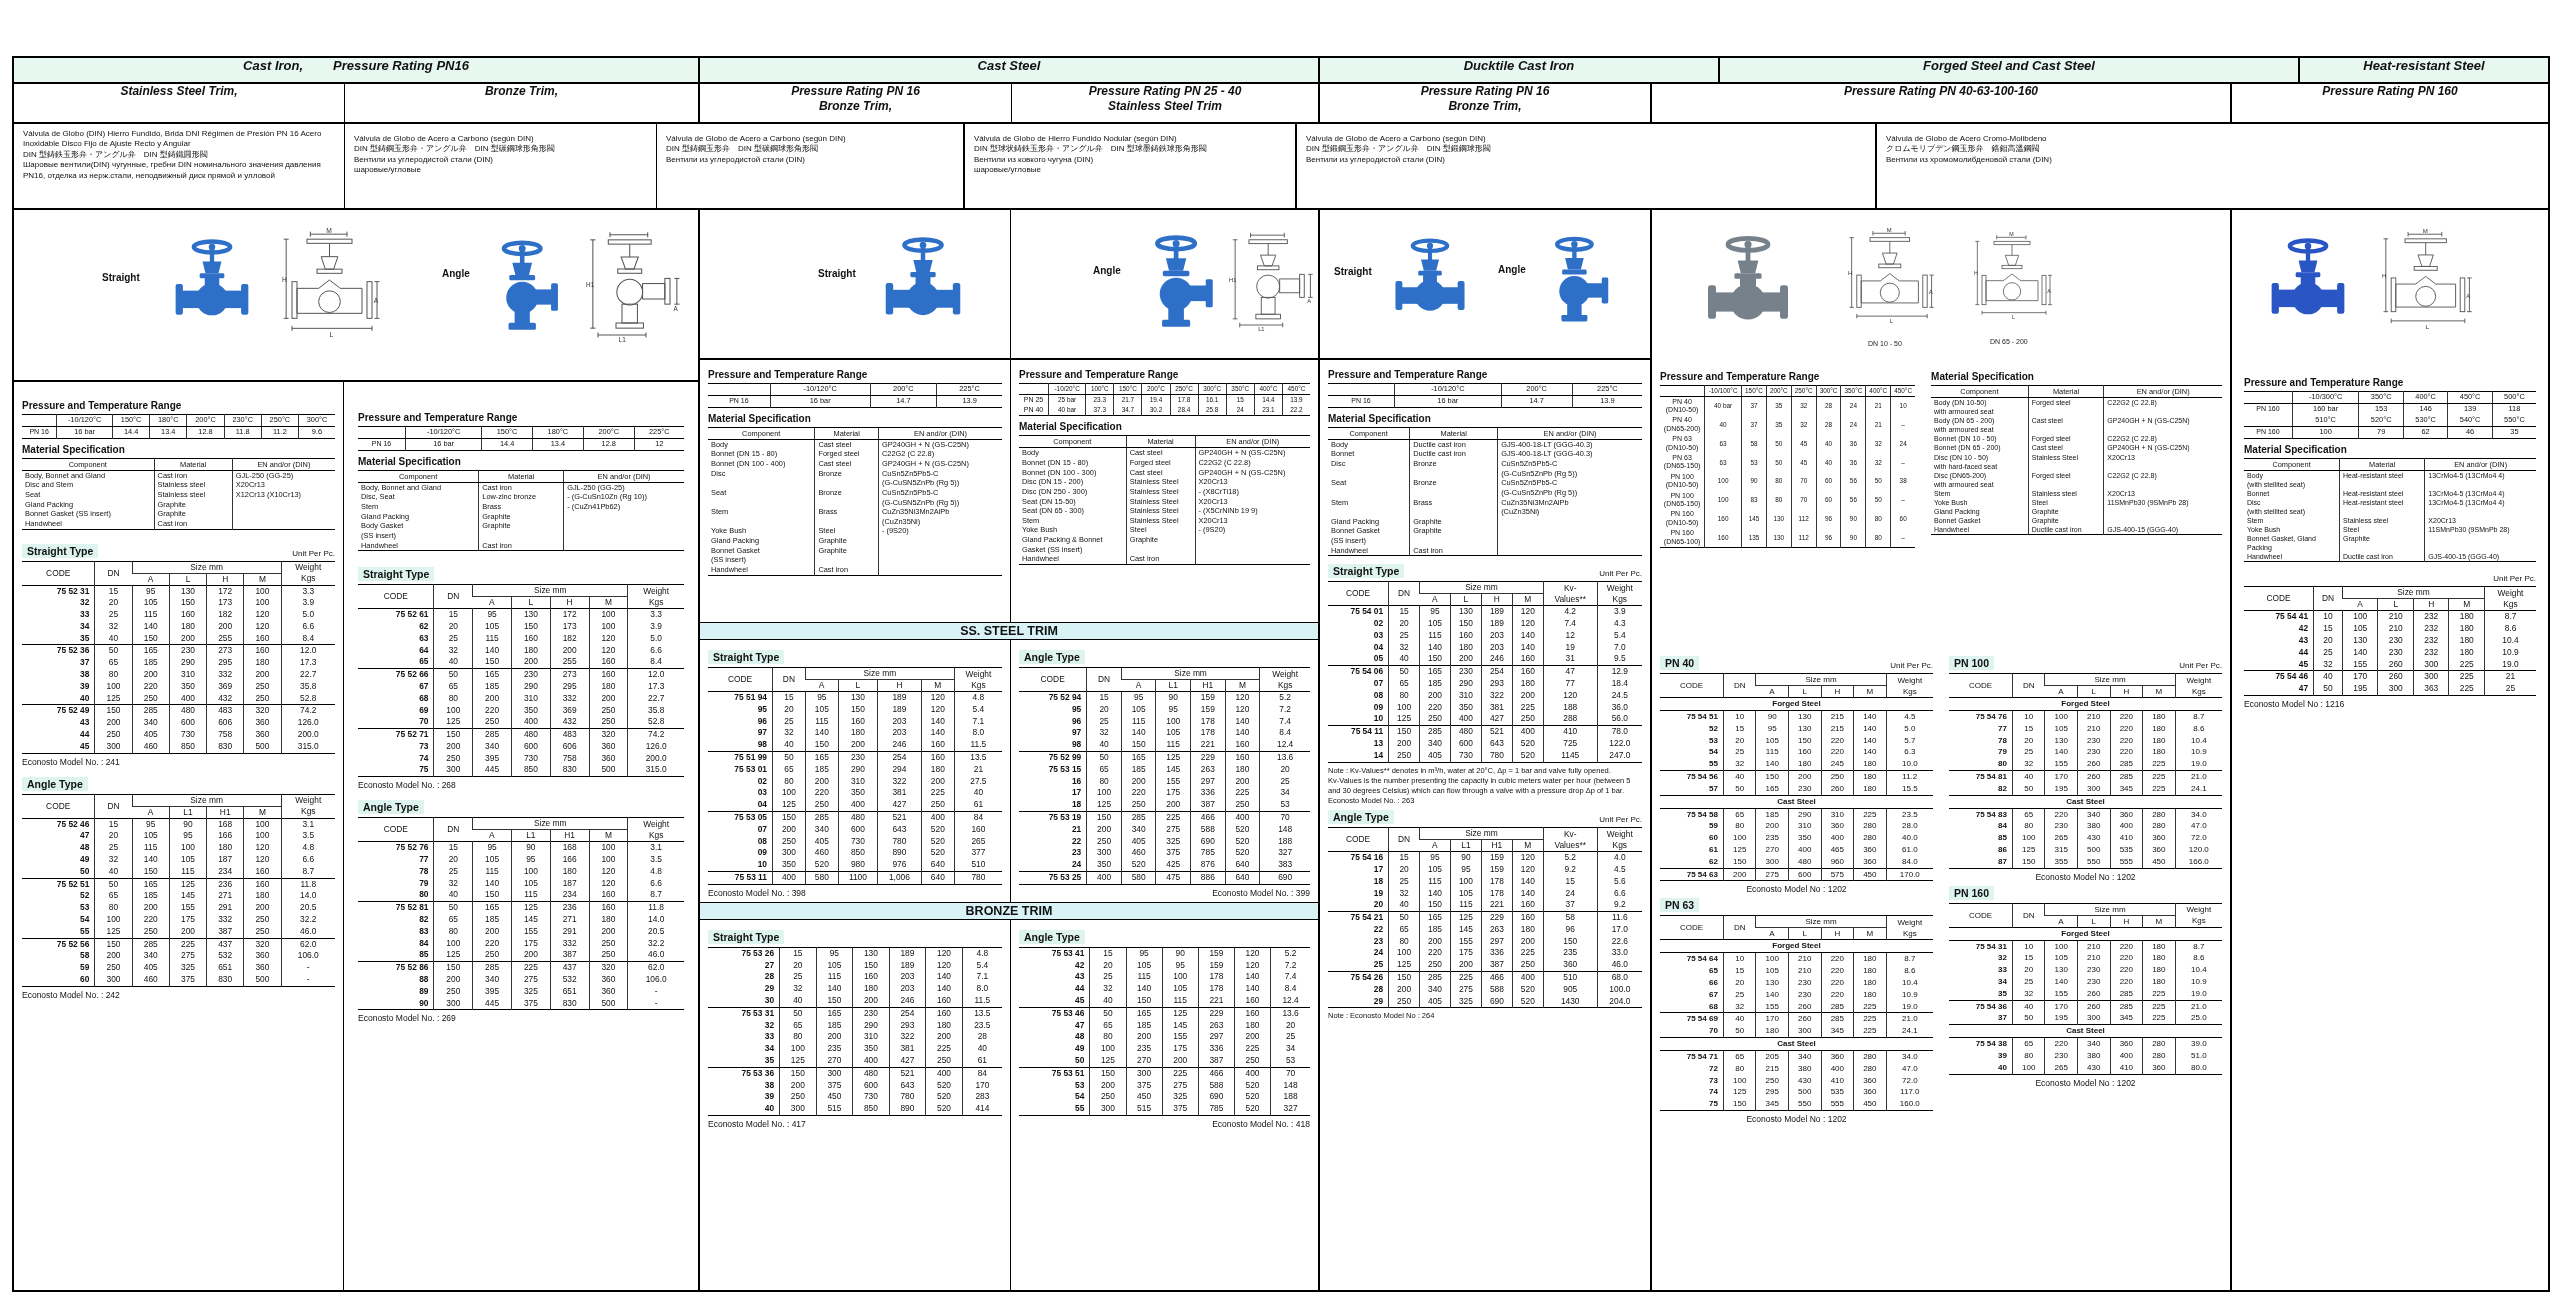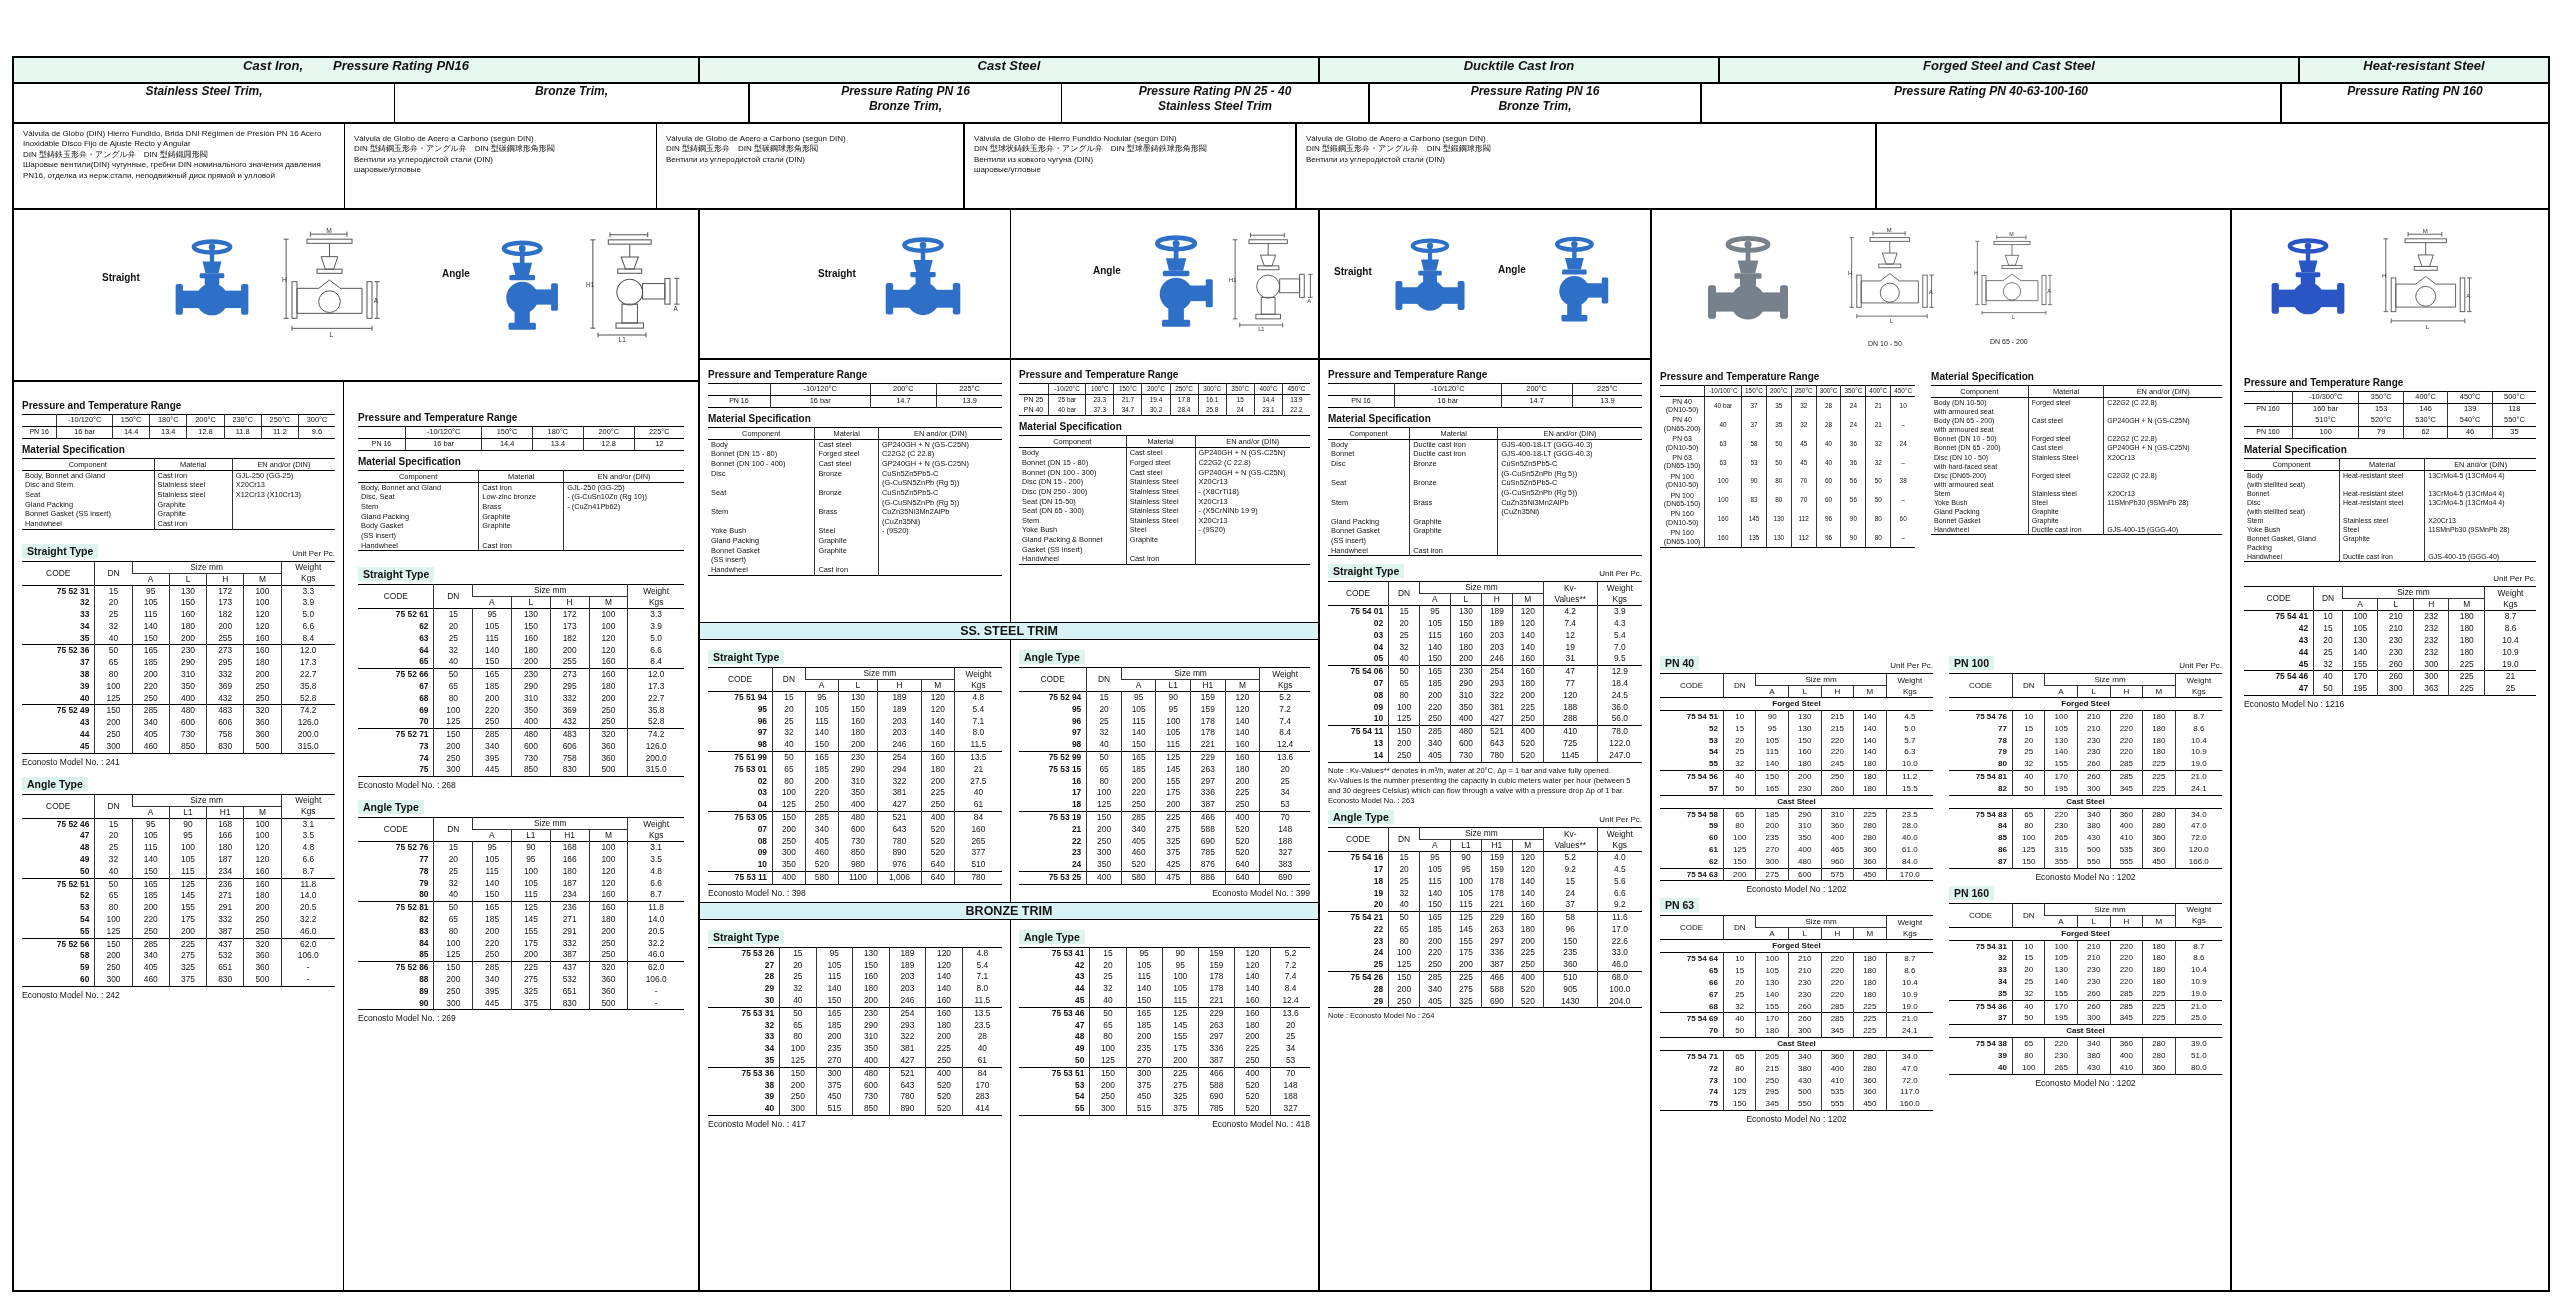--- a/index.html
+++ b/index.html
@@ -151,21 +151,21 @@
         <span style="width:30px"></span>
         <span>Pressure Rating PN16</span>
       </div>
       <div class="gcell" style="width:620px">Cast Steel</div>
       <div class="gcell" style="width:400px">Ducktile Cast Iron</div>
       <div class="gcell" style="width:580px">Forged Steel and Cast Steel</div>
       <div class="gcell last" style="flex:1">Heat-resistant Steel</div>
     </div>
 
     <div class="row-sub">
-      <div class="gcell gsub" style="width:381px;border-right-width:1.5px">
+      <div class="gcell gsub" style="width:331px;border-right-width:1.5px">
           <span class="subtxt">Stainless Steel Trim,</span>
         </div>
       <div class="gcell" style="width:355px">
           <span class="subtxt">Bronze Trim,</span>
         </div>
       <div class="gcell gsub" style="width:312px;border-right-width:1.5px">
           <span class="subtxt prel">Pressure Rating PN 16
 Bronze Trim,</span>
         </div>
       <div class="gcell" style="width:308px">
@@ -195,20 +195,23 @@
       <div class="dcell prel" style="width:308px;padding-top:10px">Válvula de Globo de Acero a Carbono (según DIN)
 DIN 型鋳鋼玉形弁　DIN 型碳鋼球形角形閥
 Вентили из углеродистой стали (DIN)</div>
       <div class="dcell prel" style="width:332px;padding-top:10px">Válvula de Globo de Hierro Fundido Nodular (según DIN)
 DIN 型球状鋳鉄玉形弁・アングル弁　DIN 型球墨鋳鉄球形角形閥
 Вентили из ковкого чугуна (DIN)
 шаровые/угловые</div>
       <div class="dcell prel" style="width:580px;padding-top:10px">Válvula de Globo de Acero a Carbono (según DIN)
 DIN 型鍛鋼玉形弁・アングル弁　DIN 型鍛鋼球形閥
 Вентили из углеродистой стали (DIN)</div>
+      <div class="dcell prel last" style="flex:1;padding-top:10px">Válvula de Globo de Acero Cromo-Molibdeno
+クロムモリブデン鋼玉形弁　鉻鉬高溫鋼閥
+Вентили из хромомолибденовой стали (DIN)</div>
     </div>
 
     <div class="row-body">
 
       <div class="grp" style="width:686px">
         <div class="imgband" style="height:172px">
           <span class="vlbl" style="left:88px;top:62px">Straight</span>
           <svg class="vimg" style="left:158px;top:14px;color:#2e6fc7" width="80" height="118" viewBox="0 0 110 125">
               <use href="#valve-s"></use>
             </svg>

